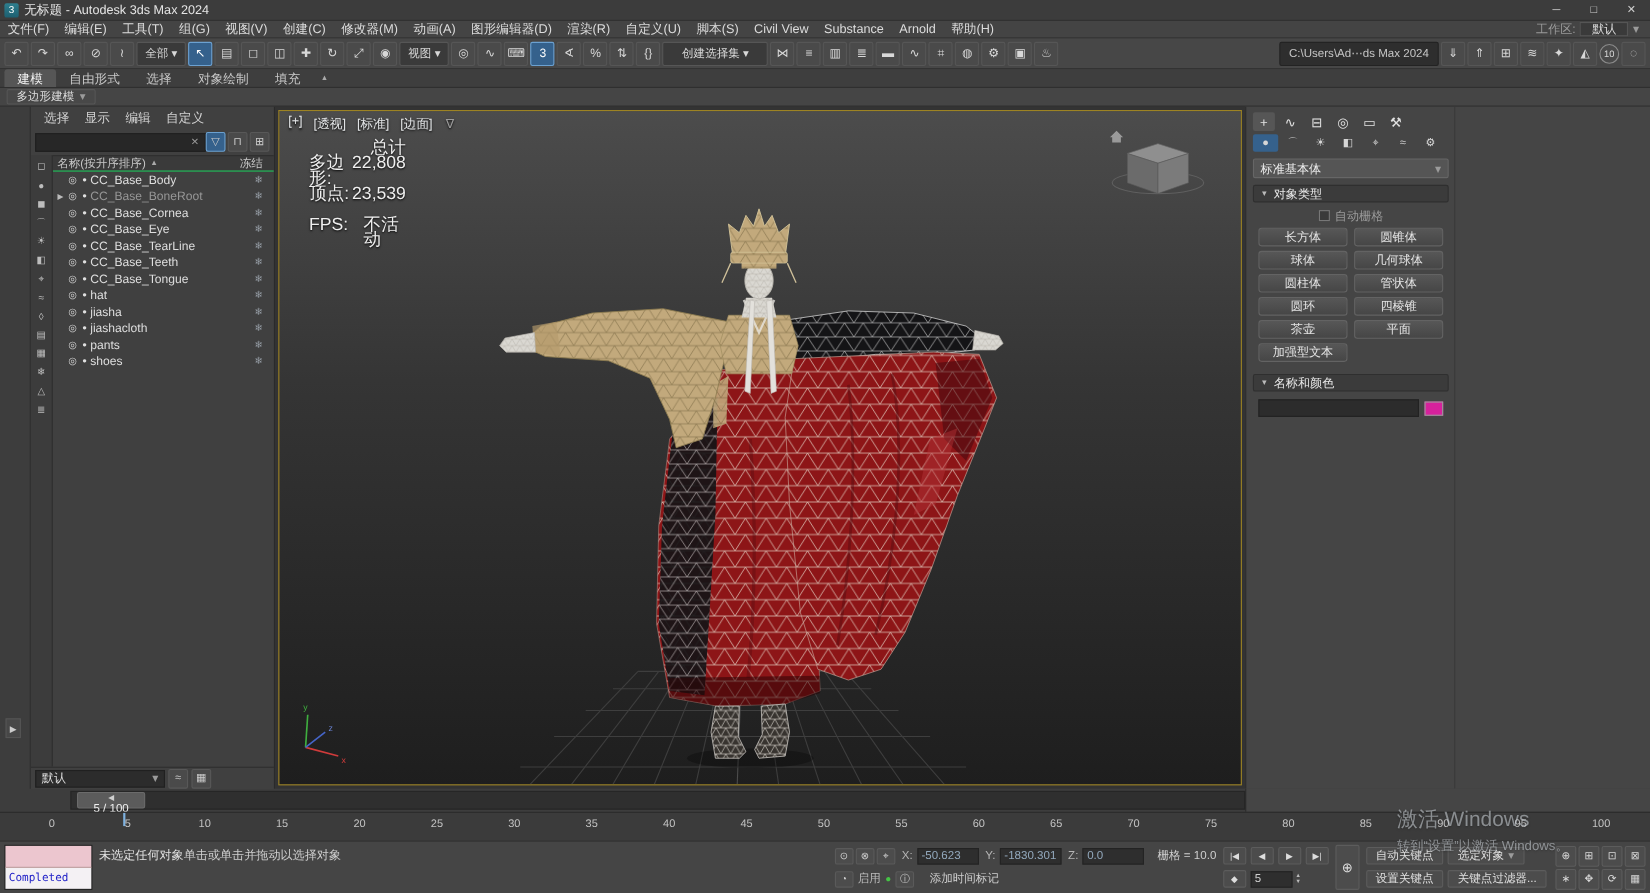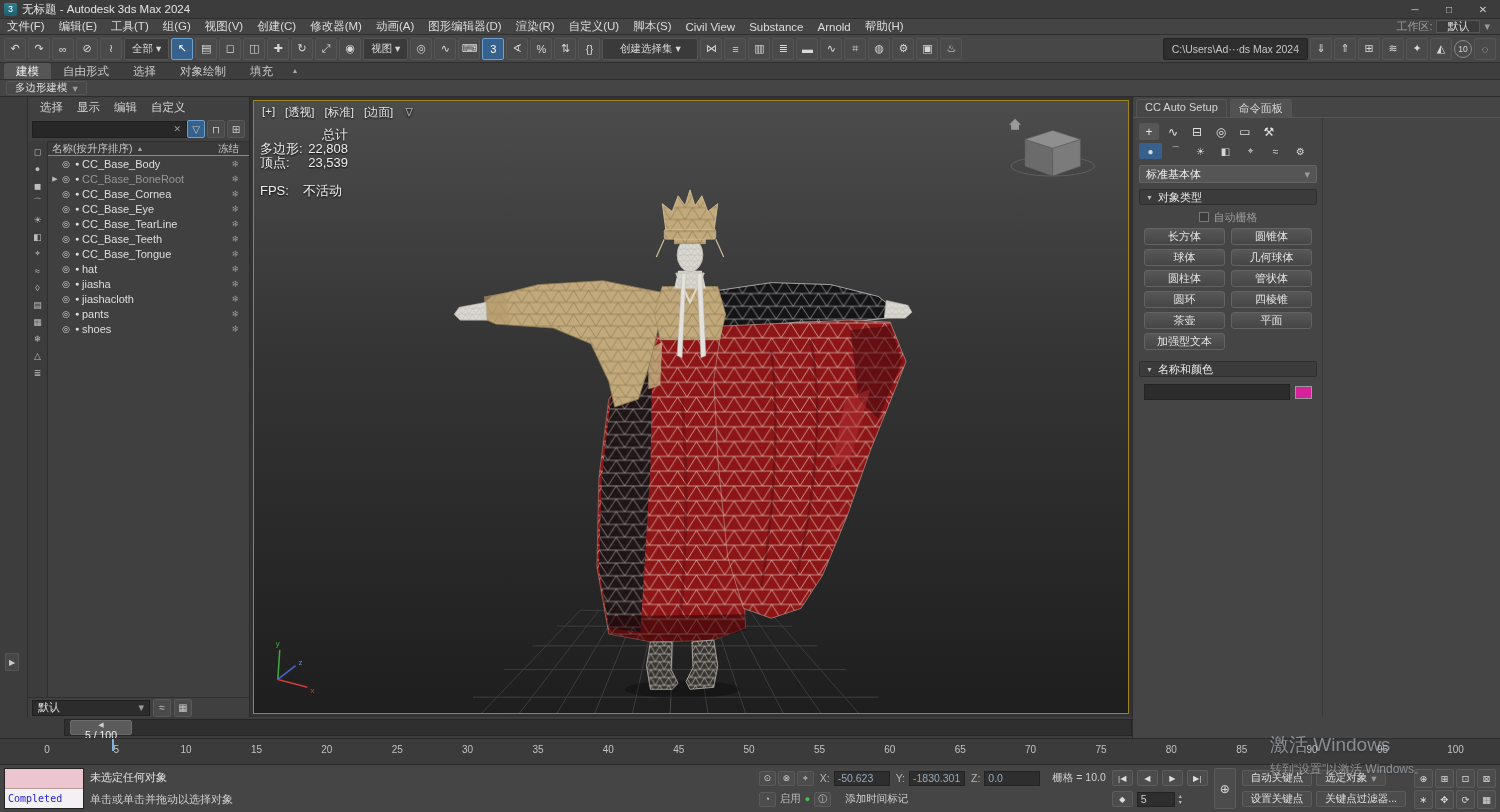--- a/index.html
+++ b/index.html
@@ -62,21 +62,21 @@
   .dimrow{color:#969696;}
   .frz{margin-left:auto;margin-right:8px;font-size:9px;color:#939aa2;}
   .exbottom{height:20px;display:flex;align-items:center;gap:3px;padding:0 4px;border-top:1px solid #2f2f2f;}
   .preset{flex:0 0 118px;height:16px;background:#2c2c2c;border:1px solid #202020;display:flex;justify-content:space-between;align-items:center;padding:0 5px;font-size:11px;color:#ddd;}
   
   .viewport{flex:1;background:#333;padding:3px;}
   .vp{position:relative;width:100%;height:100%;border:1px solid #9d8323;background:linear-gradient(180deg,#4c4c4c 0%,#353535 40%,#1e1e1e 100%);overflow:hidden;}
   .vp svg{position:absolute;inset:0;width:100%;height:100%;}
   .vplabelbar{position:absolute;top:4px;left:8px;display:flex;gap:12px;font-size:11.5px;color:#e6e8ea;text-shadow:0 1px 2px rgba(0,0,0,.9);}
   .vplhost{display:flex;gap:10px;}
-  .vpstats{position:absolute;top:27px;left:6px;width:88px;font-size:13px;color:#efefef;text-shadow:0 1px 2px #000;line-height:14px;}
+  .vpstats{position:absolute;top:27px;left:27px;width:88px;font-size:16px;color:#efefef;text-shadow:0 1px 2px #000;line-height:14px;}
   .st-h{text-align:right;}
   .st-r{display:flex;justify-content:space-between;}
   .st-r b{font-weight:normal;}
   .st-r.fps{margin-top:14px;justify-content:flex-start;gap:14px;}
   
   .rightpanel{width:368px;background:#454545;border-left:1px solid #2b2b2b;display:flex;flex-direction:column;}
   .ptabs{display:flex;gap:3px;padding:2px 3px 0;border-bottom:1px solid #555;}
   .ptab{font-size:11px;color:#d5d5d5;padding:1px 8px;background:#474747;border:1px solid #555;border-bottom:none;border-radius:3px 3px 0 0;}
   .ptab.on{background:#525252;}
   .pcontent{width:190px;padding:2px 2px 0 3px;border-right:1px solid #3a3a3a;flex:1;}
@@ -107,21 +107,21 @@
   .ticks{position:absolute;left:42px;right:36px;top:5px;display:flex;justify-content:space-between;}
   .tick{font-size:10px;color:#c2c2c2;min-width:10px;text-align:center;}
   .fmarker{position:absolute;left:112px;top:0;width:2px;height:12px;background:#7fb2e0;}
   
   .statusbar{height:48px;background:#454545;border-top:1px solid #2a2a2a;display:flex;gap:6px;padding:3px 4px;}
   .listener{width:80px;display:flex;flex-direction:column;border:1px solid #222;}
   .lrow{flex:1;}
   .lrow.pink{background:#ecc6cf;border-bottom:1px solid #bb9999;}
   .lrow.white{background:#f4f1f4;display:flex;align-items:center;padding:0 3px;}
   .lstat{font-family:"DejaVu Sans Mono",monospace;font-size:10px;color:#2323c8;}
-  .prompts{flex:1;display:flex;flex-direction:column;justify-content:space-between;padding:2px 0;font-size:11px;color:#e2e2e2;white-space:nowrap;overflow:hidden;}
+  .prompts{flex:1;display:flex;flex-direction:row;padding:2px 0;font-size:11px;color:#e2e2e2;white-space:nowrap;overflow:hidden;}
   .p2{color:#cfcfcf;}
   .sbmid,.playcluster,.keycluster{display:flex;flex-direction:column;justify-content:space-between;}
   .sbrow{display:flex;align-items:center;gap:4px;height:20px;}
   .sbicons{display:inline-flex;gap:2px;}
   .sbi{width:17px;height:15px;background:#4c4c4c;border:1px solid #5a5a5a;display:inline-flex;align-items:center;justify-content:center;font-size:9px;color:#ccc;border-radius:2px;}
   .clab{font-size:10.5px;color:#b5b5b5;margin-left:2px;}
   .cfield{width:56px;height:15px;background:#2e2e2e;border:1px solid #232323;color:#93a9bd;font-size:10.5px;display:inline-flex;align-items:center;padding:0 3px;white-space:nowrap;overflow:hidden;}
   .gridlab{font-size:10.5px;color:#cfcfcf;margin-left:8px;white-space:nowrap;}
   .enl{font-size:10.5px;color:#bdbdbd;}
   .grn{color:#45c445;font-size:9px;}
@@ -530,25 +530,20 @@
             </div>
           <div class="st-r fps">
               <span>FPS:</span>
               <b>不活动</b>
             </div>
         </div>
       </div>
     </div>
 
     <div class="rightpanel">
-      <div class="ptabs">
-
-      <span class="ptab">CC Auto Setup</span>
-          <span class="ptab on">命令面板</span>
-        </div>
       <div class="pcontent">
         <div class="pmode">
 
         <span class="pmi on">+</span>
             <span class="pmi">∿</span>
             <span class="pmi">⊟</span>
             <span class="pmi">◎</span>
             <span class="pmi">▭</span>
             <span class="pmi">⚒</span>
           </div>

